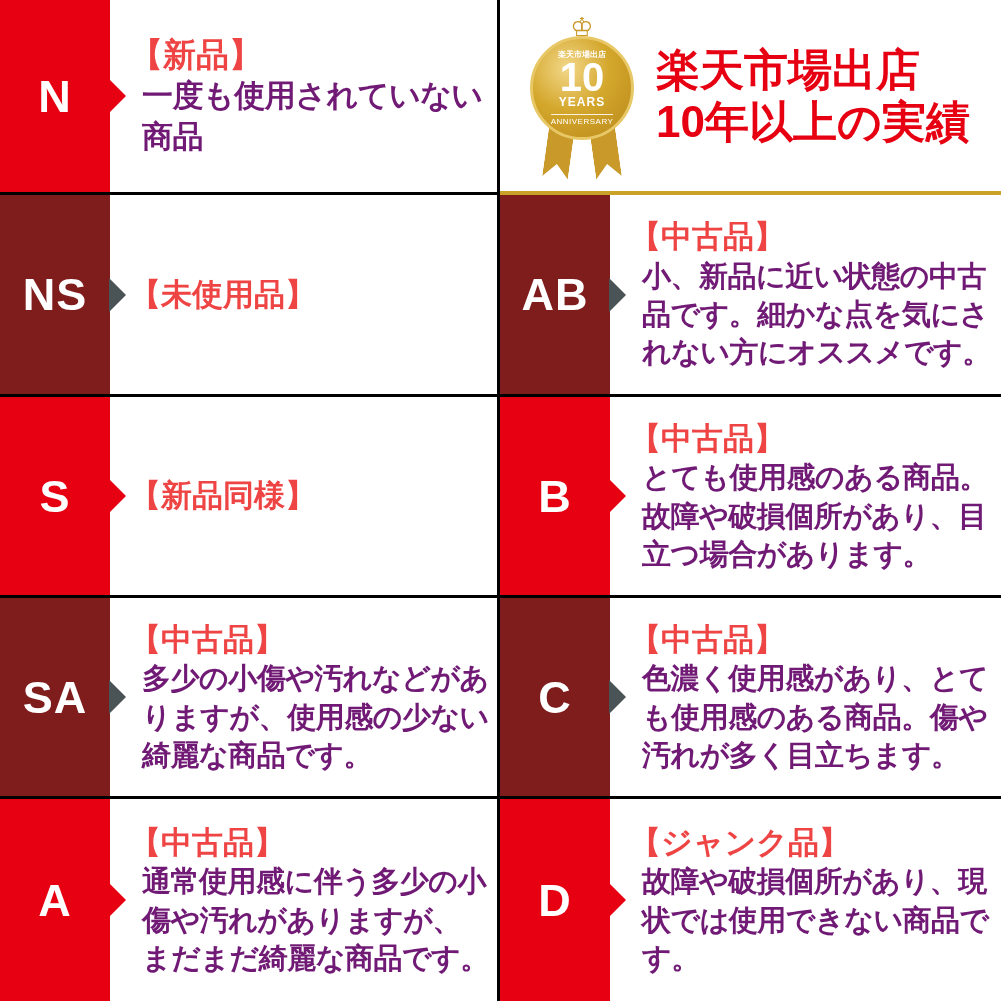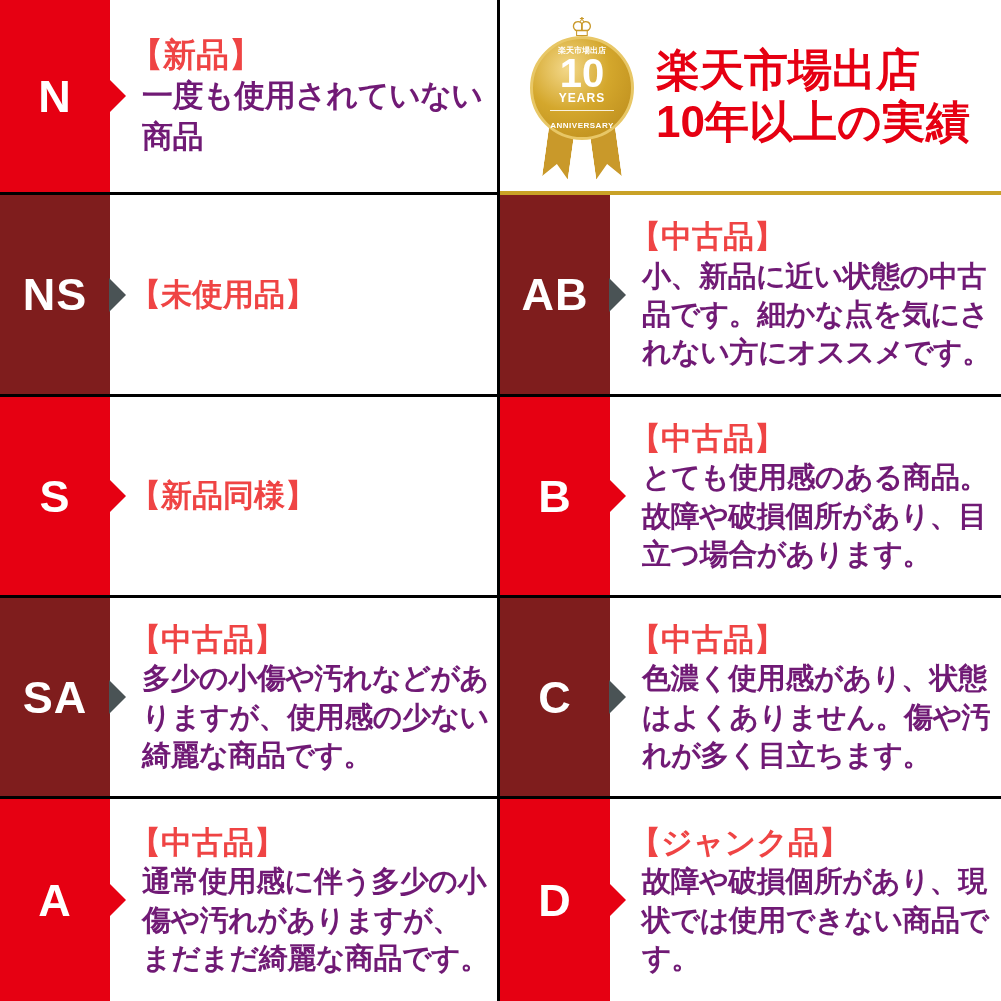--- a/index.html
+++ b/index.html
@@ -158,24 +158,24 @@
     line-height: 0.95;
   }
   .badge .medal .years {
     font-size: 12px;
     font-weight: bold;
     letter-spacing: 1px;
     margin-top: -1px;
   }
   .badge .medal .anniv {
     font-size: 8px;
-    font-weight: bold;
+    font-weight: normal;
     letter-spacing: 0.5px;
     border-top: 1px solid rgba(255,255,255,0.85);
-    padding-top: 10px;
+    padding-top: 2px;
     margin-top: 5px;
   }
   .badge .ribbon-l,
   .badge .ribbon-r {
     position: absolute;
     bottom: 2px;
     width: 26px;
     height: 58px;
     background: #c9992a;
     z-index: 1;
@@ -291,21 +291,21 @@
     </div>
   </div>
 
   <div class="cell col2">
     <div class="grade gray">
       <span>C</span>
       <span class="arrow"></span>
     </div>
     <div class="desc">
       <div class="title">【中古品】</div>
-      <div class="body">色濃く使用感があり、状態はよくありません。傷や汚れが多く目立ちます。</div>
+      <div class="body">色濃く使用感があり、とても使用感のある商品。傷や汚れが多く目立ちます。</div>
     </div>
   </div>
 
   <div class="cell col1 lastrow">
     <div class="grade red">
       <span>A</span>
       <span class="arrow"></span>
     </div>
     <div class="desc">
       <div class="title">【中古品】</div>

